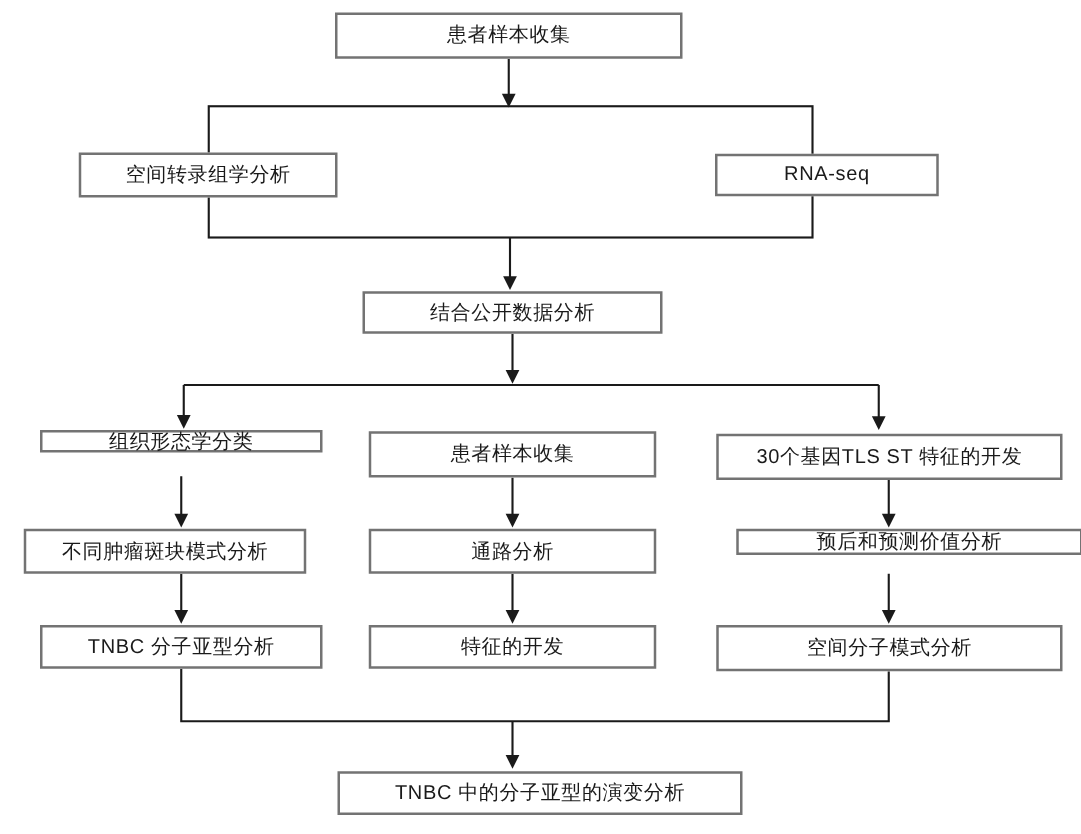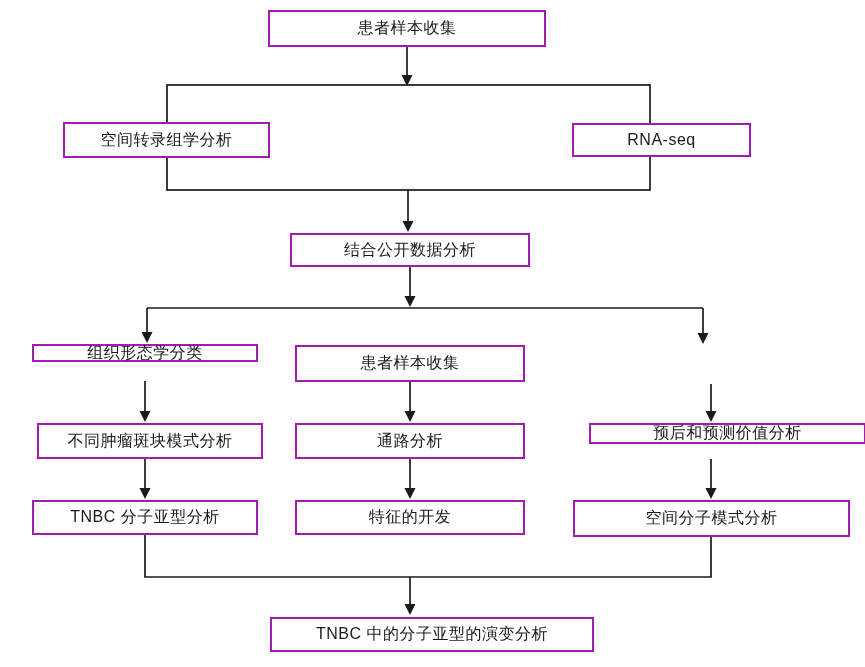--- a/index.html
+++ b/index.html
@@ -12,21 +12,21 @@
   }
   #wires{position:absolute;left:0;top:0;z-index:1;}
   #wires line, #wires path, #wires rect{
     stroke:#1a1a1a;stroke-width:1.7;fill:none;
   }
   #wires polygon{fill:#1a1a1a;stroke:none;}
   .node{
     position:absolute;z-index:2;
     box-sizing:border-box;
     background:#ffffff;
-    border:2px solid #a21caf;
+    border:2px solid #737373;
     display:flex;align-items:center;justify-content:center;
     font-size:16px;color:#1a1a1a;
     letter-spacing:0.5px;
     white-space:nowrap;
   }
 </style>
 </head>
 <body>
 
 <div id="canvas">
@@ -76,22 +76,23 @@
   <div class="node" style="left:63px;top:122px;width:207px;height:36px">空间转录组学分析</div>
 
   <div class="node" style="left:572px;top:123px;width:179px;height:34px">RNA-seq</div>
 
   <div class="node" style="left:290px;top:233px;width:240px;height:34px">结合公开数据分析</div>
 
   <div class="node" style="left:32px;top:344px;width:226px;height:18px">组织形态学分类</div>
 
   <div class="node" style="left:295px;top:345px;width:230px;height:37px">患者样本收集</div>
 
+  <div class="node" style="left:573px;top:347px;width:277px;height:37px">30个基因TLS ST 特征的开发</div>
 
-  <div class="node" style="left:37px;top:423px;width:226px;height:36px">不同肿瘤斑块模式分析</div>
+  <div class="node" style="left:19px;top:423px;width:226px;height:36px">不同肿瘤斑块模式分析</div>
 
   <div class="node" style="left:295px;top:423px;width:230px;height:36px">通路分析</div>
 
   <div class="node" style="left:589px;top:423px;width:277px;height:21px">预后和预测价值分析</div>
 
   <div class="node" style="left:32px;top:500px;width:226px;height:35px">TNBC 分子亚型分析</div>
 
   <div class="node" style="left:295px;top:500px;width:230px;height:35px">特征的开发</div>
 
   <div class="node" style="left:573px;top:500px;width:277px;height:37px">空间分子模式分析</div>

